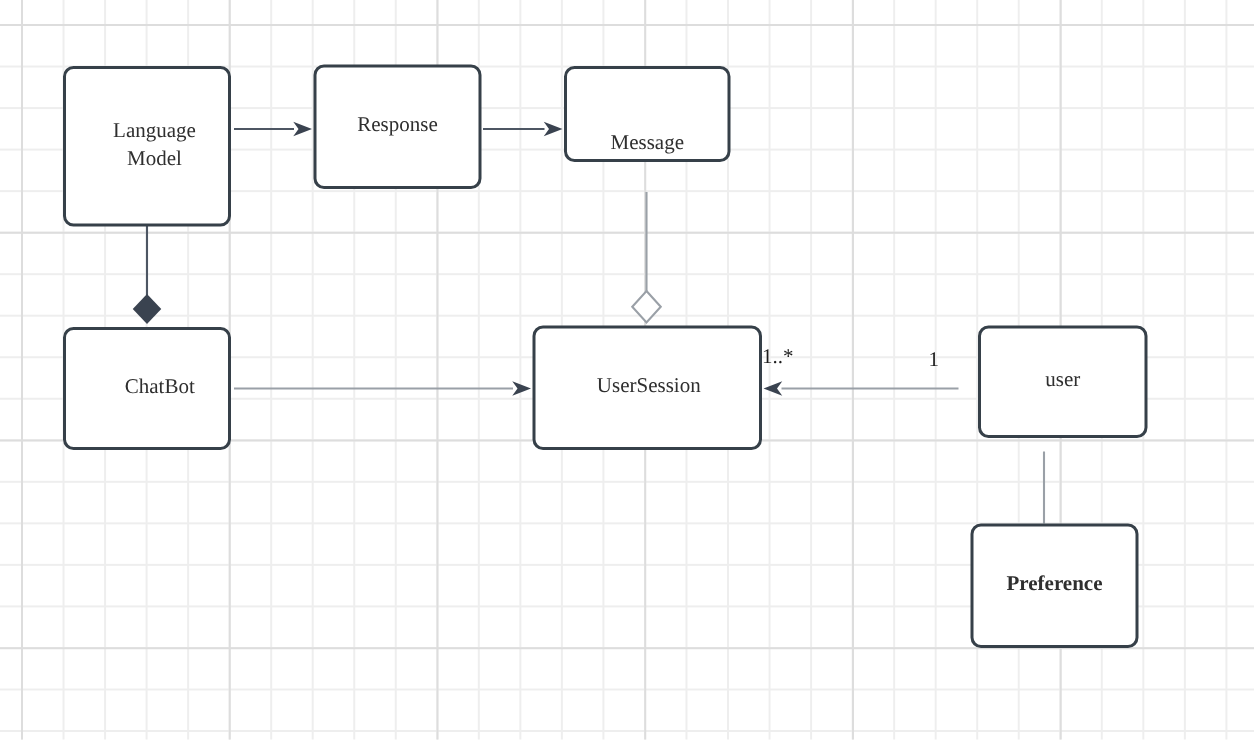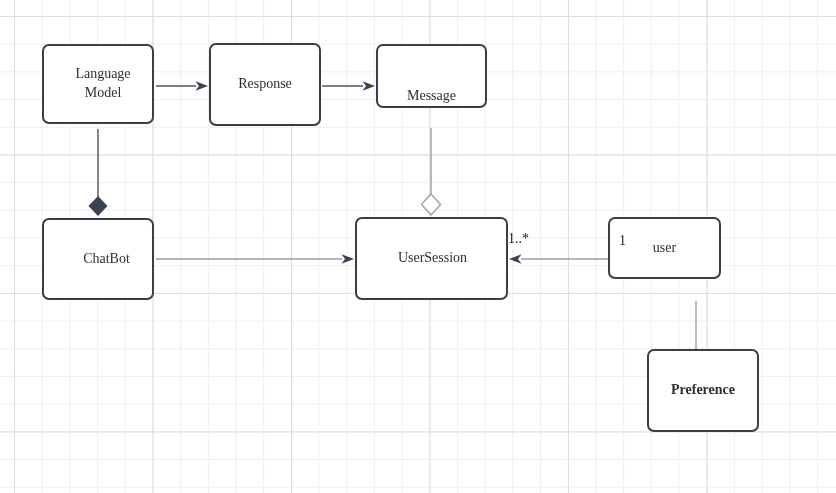--- a/index.html
+++ b/index.html
@@ -37,26 +37,26 @@
     display: flex;
     align-items: center;
     justify-content: center;
     text-align: center;
     padding: 0 12px;
     font-size: 14px;
     line-height: 1.35;
     color: #2f2f2f;
     cursor: move;
   }
-  .node--language-model { left: 42px;  top: 44px;  width: 112px; height: 80px; padding-left: 22px; }
+  .node--language-model { left: 42px;  top: 44px;  width: 112px; height: 107px; padding-left: 22px; }
   .node--response       { left: 209px; top: 43px;  width: 112px; height: 83px; padding-left: 12px; }
   .node--message        { left: 376px; top: 44px;  width: 111px; height: 64px; align-items: flex-end; }
   .node--chatbot        { left: 42px;  top: 218px; width: 112px; height: 82px; padding-left: 29px; }
   .node--user-session   { left: 355px; top: 217px; width: 153px; height: 83px; padding-left: 14px; }
-  .node--user           { left: 608px; top: 217px; width: 113px; height: 62px; }
+  .node--user           { left: 652px; top: 217px; width: 113px; height: 75px; }
   .node--preference     { left: 647px; top: 349px; width: 112px; height: 83px; font-weight: bold; }
 
   .edge-label {
     position: absolute;
     font-size: 14px;
     color: #1c1c1c;
     white-space: nowrap;
   }
   .edge-label--many { left: 508px; top: 231px; }
   .edge-label--one  { left: 619px; top: 233px; }

